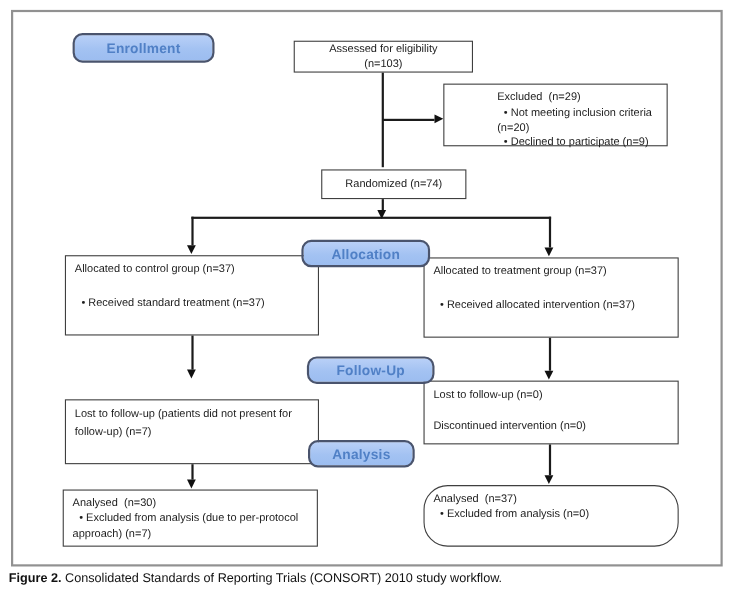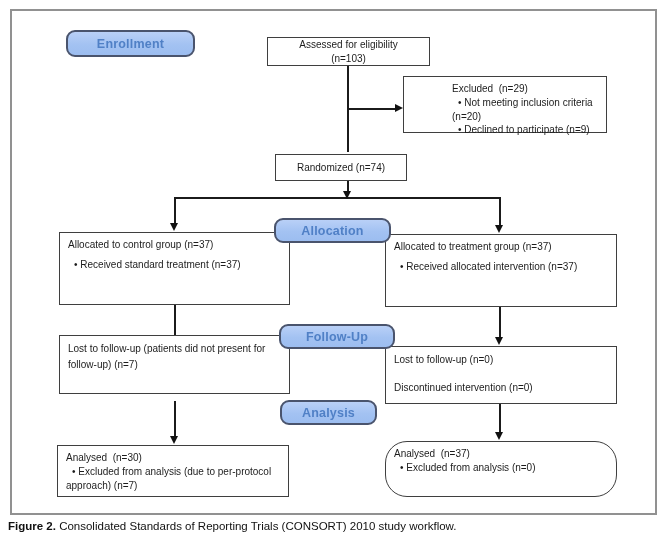--- a/index.html
+++ b/index.html
@@ -13,21 +13,21 @@
   }
   .node {
     position:absolute; background:#ffffff; border:1.5px solid #3f3f3f;
     font-size:10px; line-height:1.38; color:#1c1c1c;
     padding:5px 8px; box-sizing:border-box; z-index:2;
   }
   .node.center { display:flex; align-items:center; justify-content:center; text-align:center; padding:0 16px; }
   .title { white-space:pre-wrap; }
   .bullet { text-indent:6px; white-space:pre-wrap; }
   .bullet::before { content:"\2022  "; }
-  .gap-lg { margin-top:6px; }
+  .gap-lg { margin-top:17px; }
   .gap-md { margin-top:12px; }
   .fu-line { line-height:1.55; }
   .badge {
     position:absolute; z-index:3; display:flex; align-items:center; justify-content:center;
     background:linear-gradient(180deg,#b9d0f7 0%, #a3c2f2 55%, #9cbdf0 100%);
     border:2px solid #4a546d; border-radius:9px;
     color:#5080c6; font-weight:bold; font-size:12.5px; letter-spacing:.2px;
     box-sizing:border-box;
   }
   .vline { position:absolute; width:2px; background:#1b1b1b; z-index:1; }
@@ -82,35 +82,35 @@
     <div class="node center" style="left:255px; top:26px; width:163px; height:29px;">
       <span>Assessed for eligibility (n=103)</span>
     </div>
 
     <div class="node" style="left:391px; top:65px; width:204px; height:57px;padding-left:48px;">
       <div class="title">Excluded  (n=29)</div>
       <div class="bullet">Not meeting inclusion criteria (n=20)</div>
       <div class="bullet">Declined to participate (n=9)</div>
     </div>
 
-    <div class="node center" style="left:263px; top:143px; width:132px; height:27px;">
+    <div class="node center" style="left:280px; top:143px; width:132px; height:27px;">
       <span>Randomized (n=74)</span>
     </div>
 
     <div class="node" style="left:47px; top:221px; width:231px; height:73px;">
       <div class="title">Allocated to control group (n=37)</div>
       <div class="bullet gap-lg">Received standard treatment (n=37)</div>
     </div>
 
     <div class="node" style="left:373px; top:223px; width:232px; height:73px;">
       <div class="title">Allocated to treatment group (n=37)</div>
       <div class="bullet gap-lg">Received allocated intervention (n=37)</div>
     </div>
 
-    <div class="node" style="left:47px; top:324px; width:231px; height:59px;">
+    <div class="node" style="left:47px; top:352px; width:231px; height:59px;">
       <div class="fu-line">Lost to follow-up (patients did not present for follow-up) (n=7)</div>
     </div>
 
     <div class="node" style="left:373px; top:335px; width:232px; height:58px;">
       <div class="fu-line">Lost to follow-up (n=0)</div>
       <div class="fu-line gap-md">Discontinued intervention (n=0)</div>
     </div>
 
     <div class="node" style="left:45px; top:434px; width:232px; height:52px;">
       <div class="title">Analysed  (n=30)</div>

